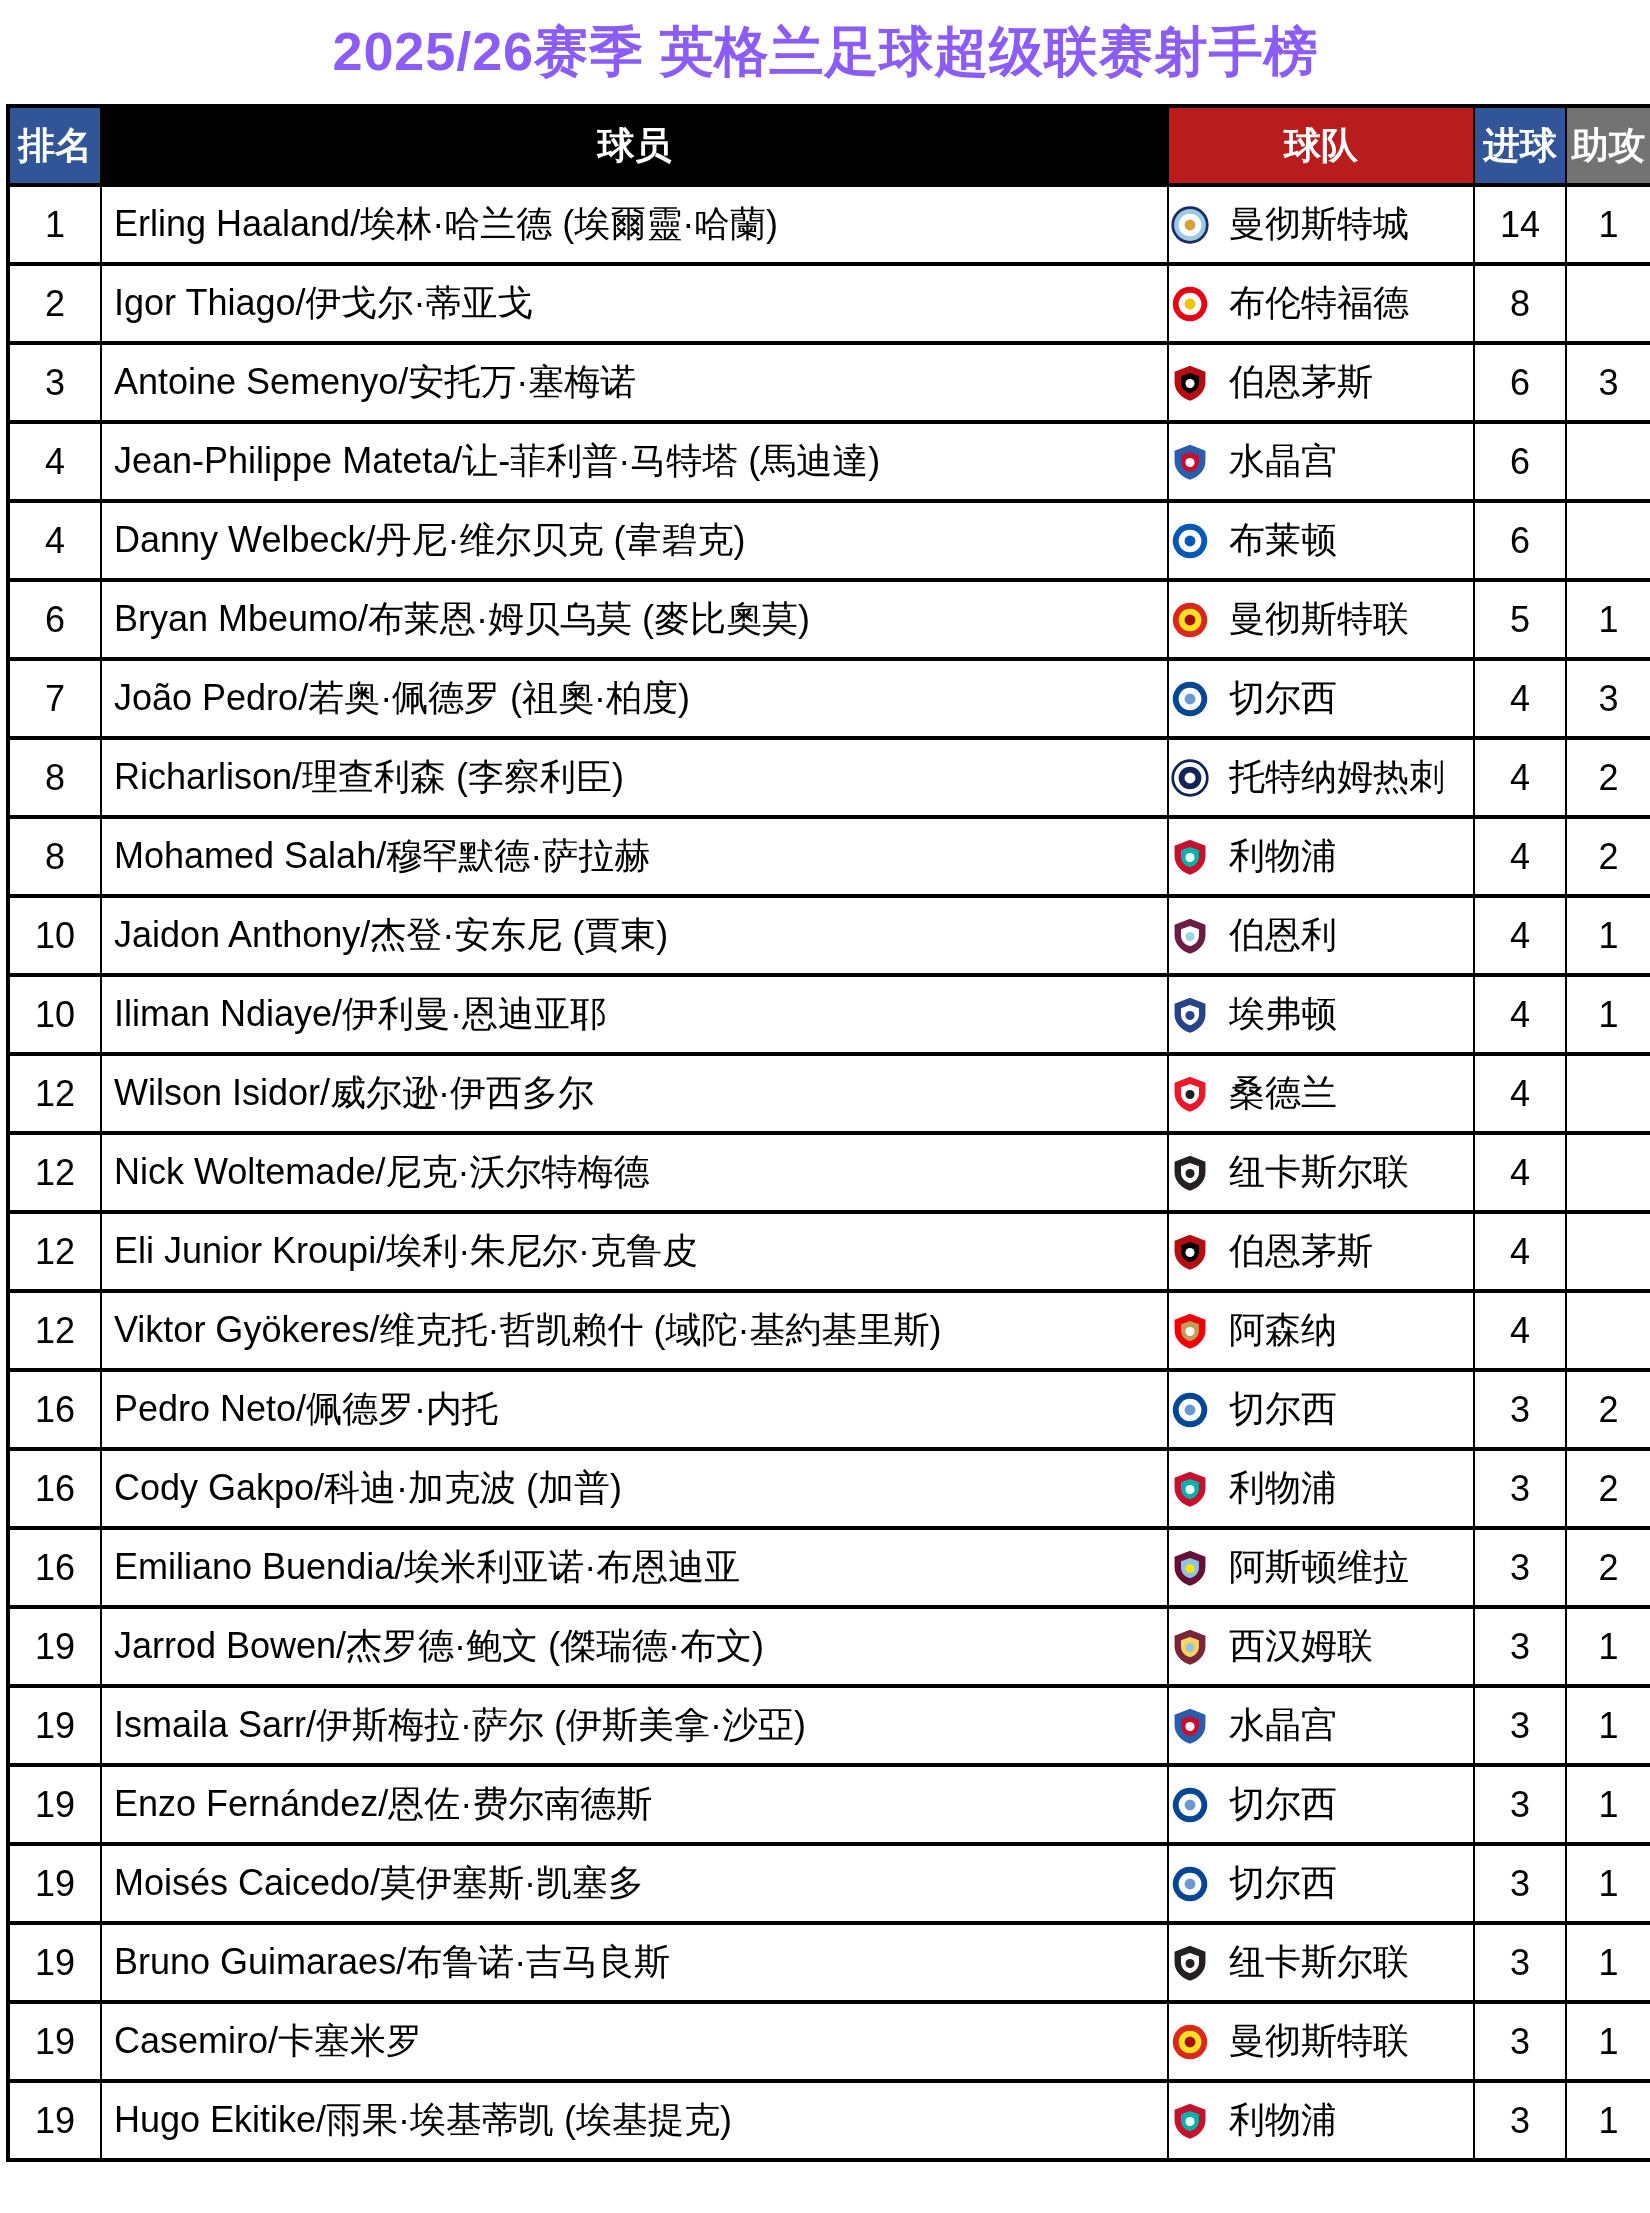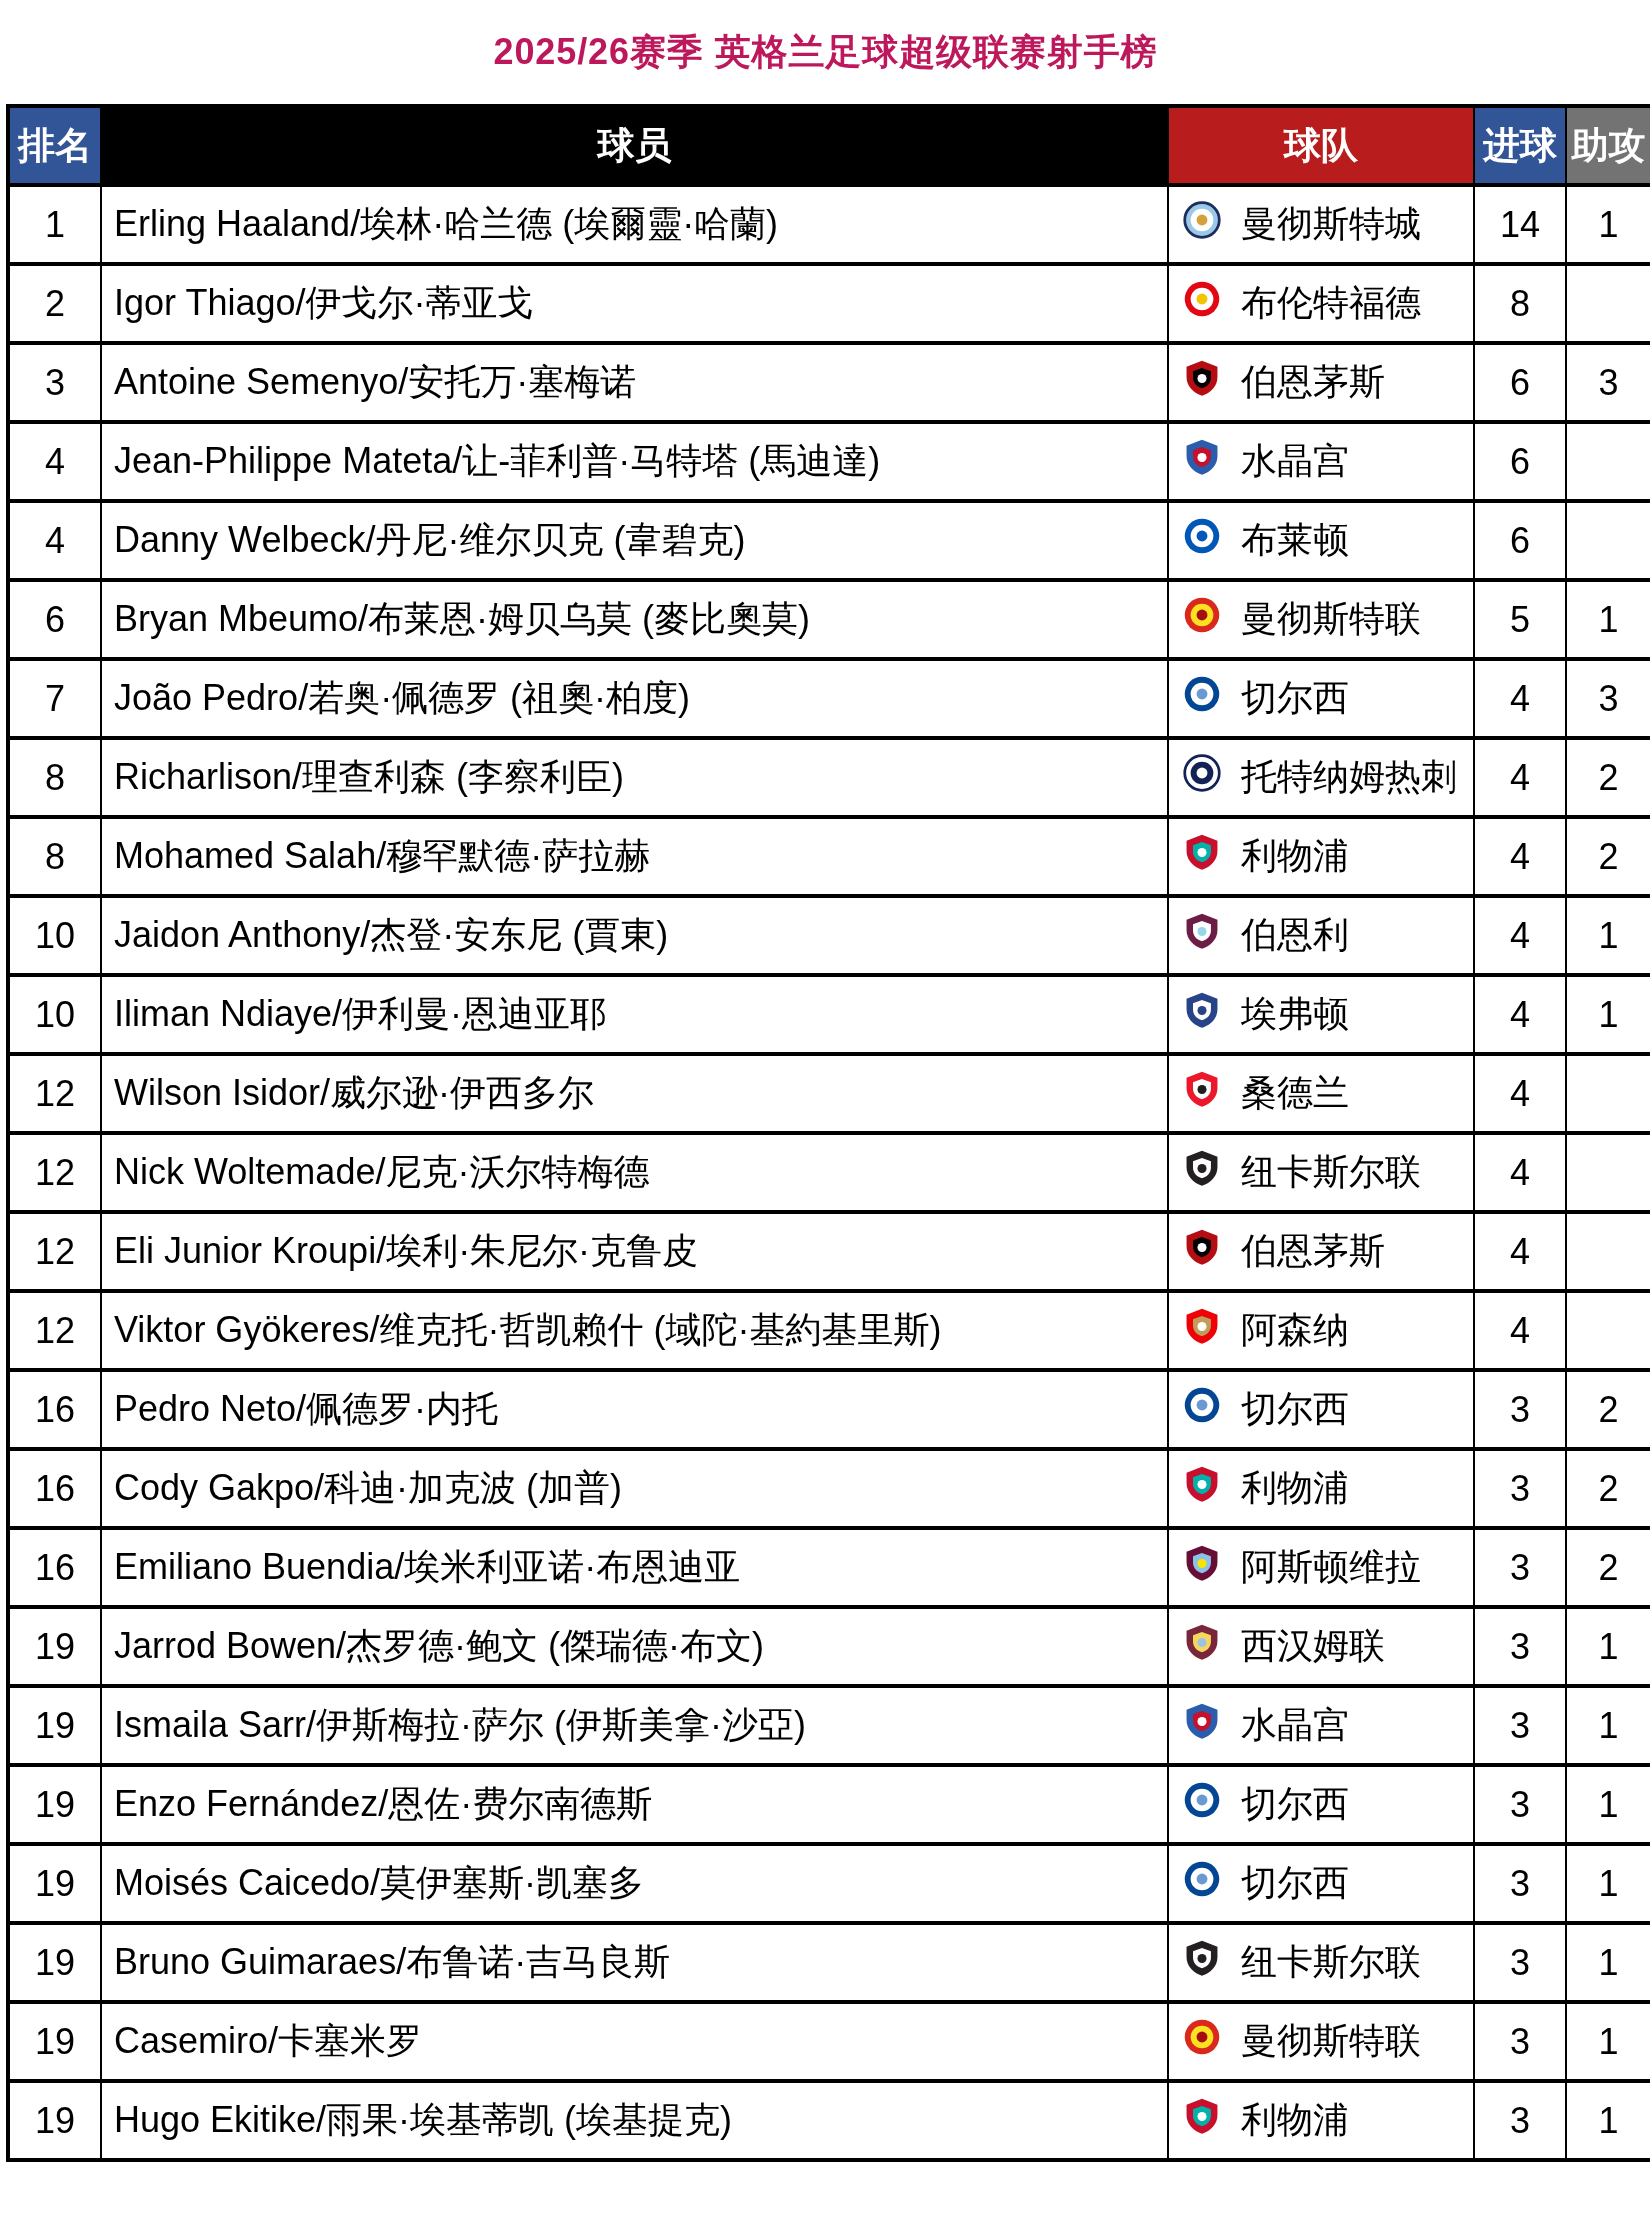--- a/index.html
+++ b/index.html
@@ -5,21 +5,21 @@
   html,body{margin:0;padding:0;background:#ffffff;}
   body{
     width:1651px;height:2214px;
     font-family:"Liberation Sans","DejaVu Sans",sans-serif;
     color:#000;
     position:relative;
   }
   .title{
     margin:0;height:104px;
     display:flex;align-items:center;justify-content:center;
-    font-size:36px;font-weight:700;letter-spacing:0.9px;color:#be185d;
+    font-size:54px;font-weight:700;letter-spacing:0.9px;color:#8b5cf6;
   }
   table.scorers{
     border-collapse:collapse;table-layout:fixed;
     margin-left:6px;width:1644px;
     border:4.3px solid #000;
   }
   .scorers th,.scorers td{
     border-left:2.6px solid #000;border-right:2.6px solid #000;
     border-top:4.3px solid #000;border-bottom:4.3px solid #000;
     vertical-align:middle;overflow:hidden;white-space:nowrap;
@@ -27,21 +27,21 @@
   .scorers thead th{
     height:73px;
     font-size:37px;font-weight:600;text-align:center;
   }
   .scorers tbody td{
     height:73px;background:#ffffff;font-size:36px;
   }
   .c-rank{text-align:center;}
   .c-player{text-align:left;padding-left:12px;}
   .c-goals,.c-assists{text-align:center;}
-  .team-wrap{display:flex;gap:19px;padding-left:12px;}
+  .team-wrap{display:flex;align-items:center;gap:19px;padding-left:0;}
   .badge{display:inline-flex;width:40px;height:40px;flex:0 0 40px;align-items:center;justify-content:center;}
   .badge svg{display:block;}
   .team-name{font-size:36px;}
   .col-rank{width:93px}.col-player{width:1067px}.col-team{width:306px}
   .col-goals{width:92px}.col-assists{width:86px}
 </style>
 </head>
 <body>
 
 <h1 class="title">2025/26赛季 英格兰足球超级联赛射手榜</h1>

